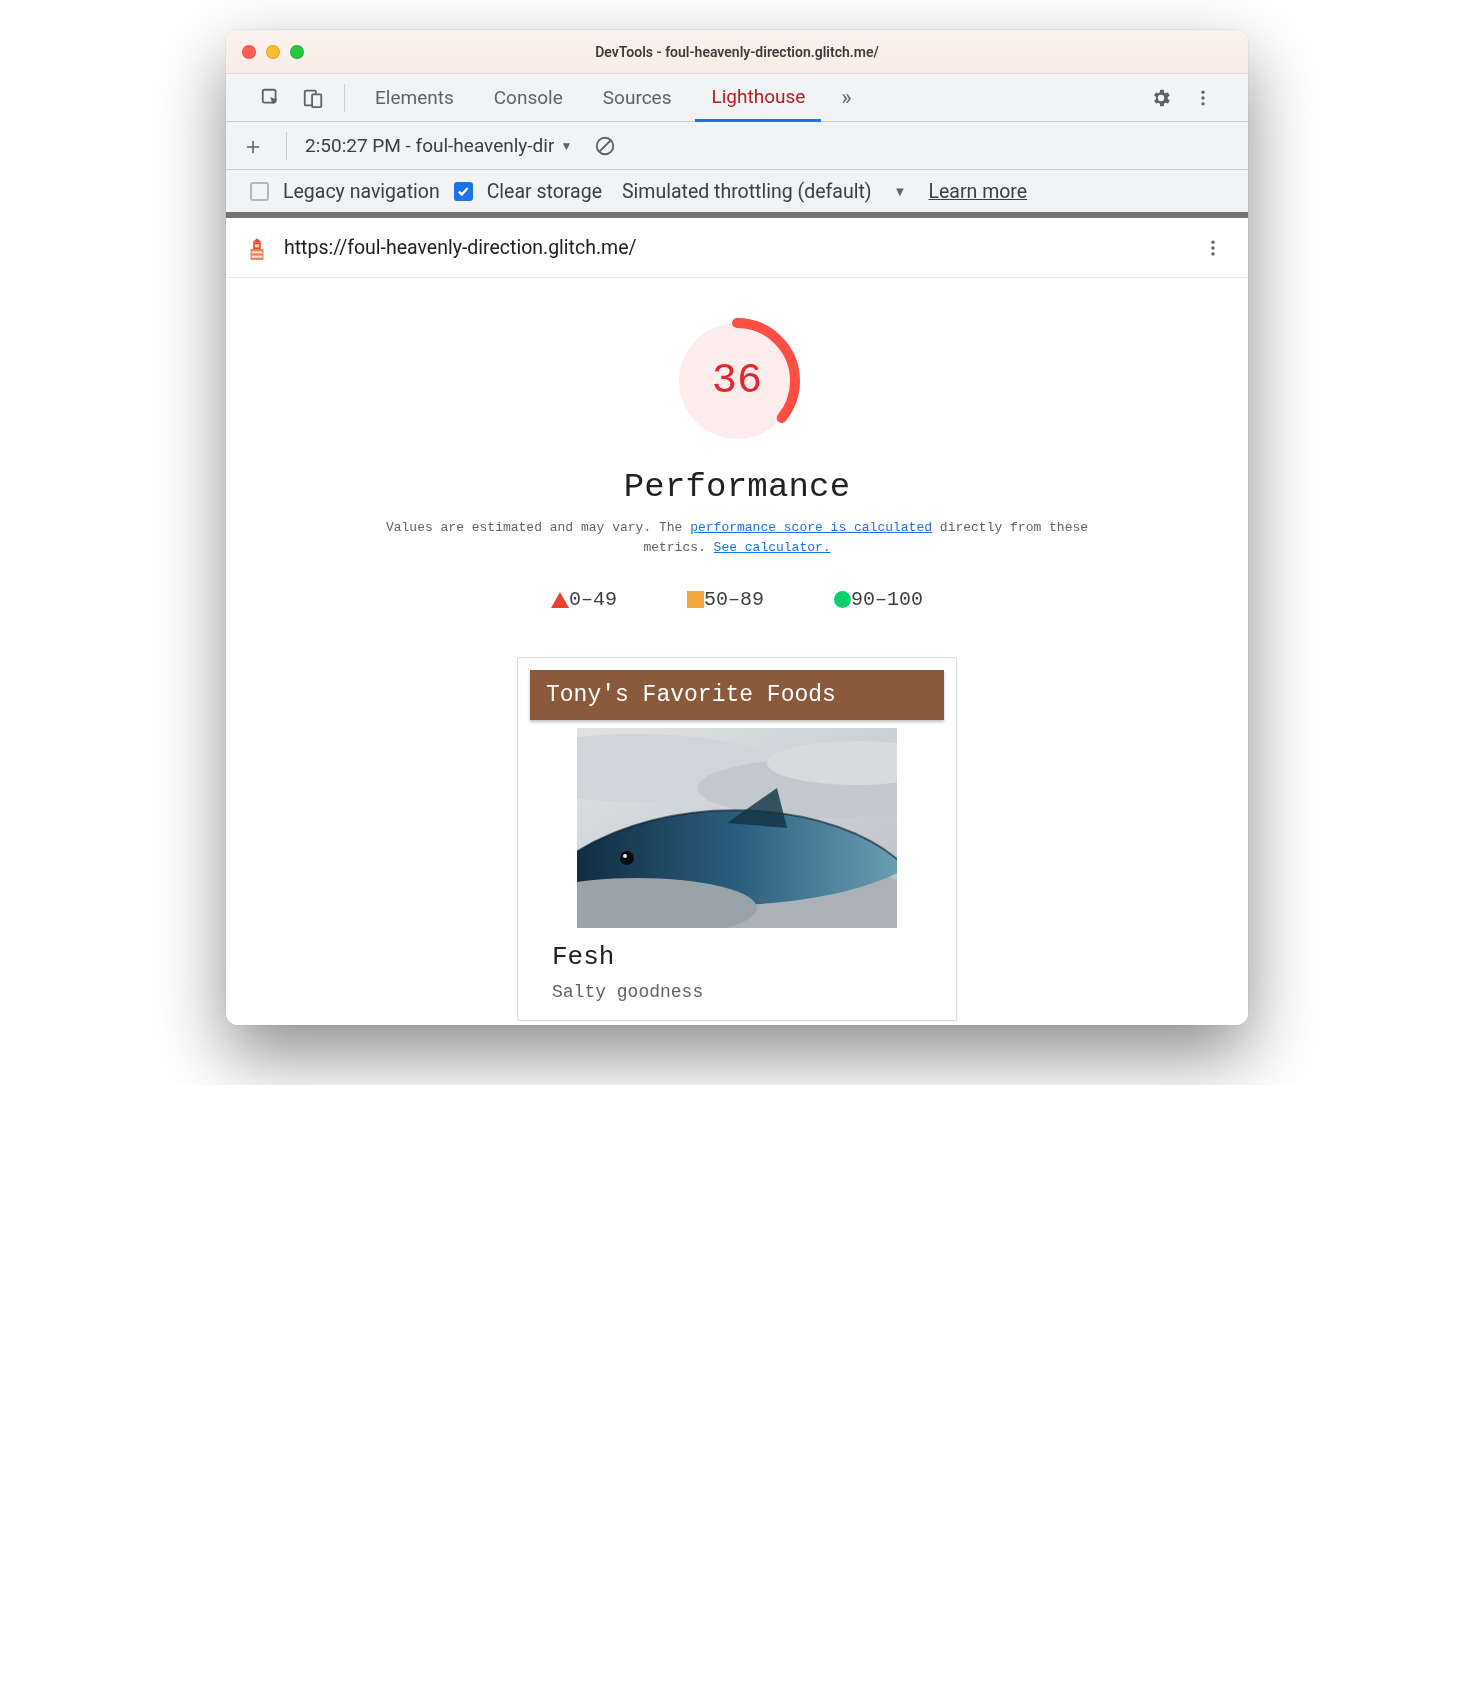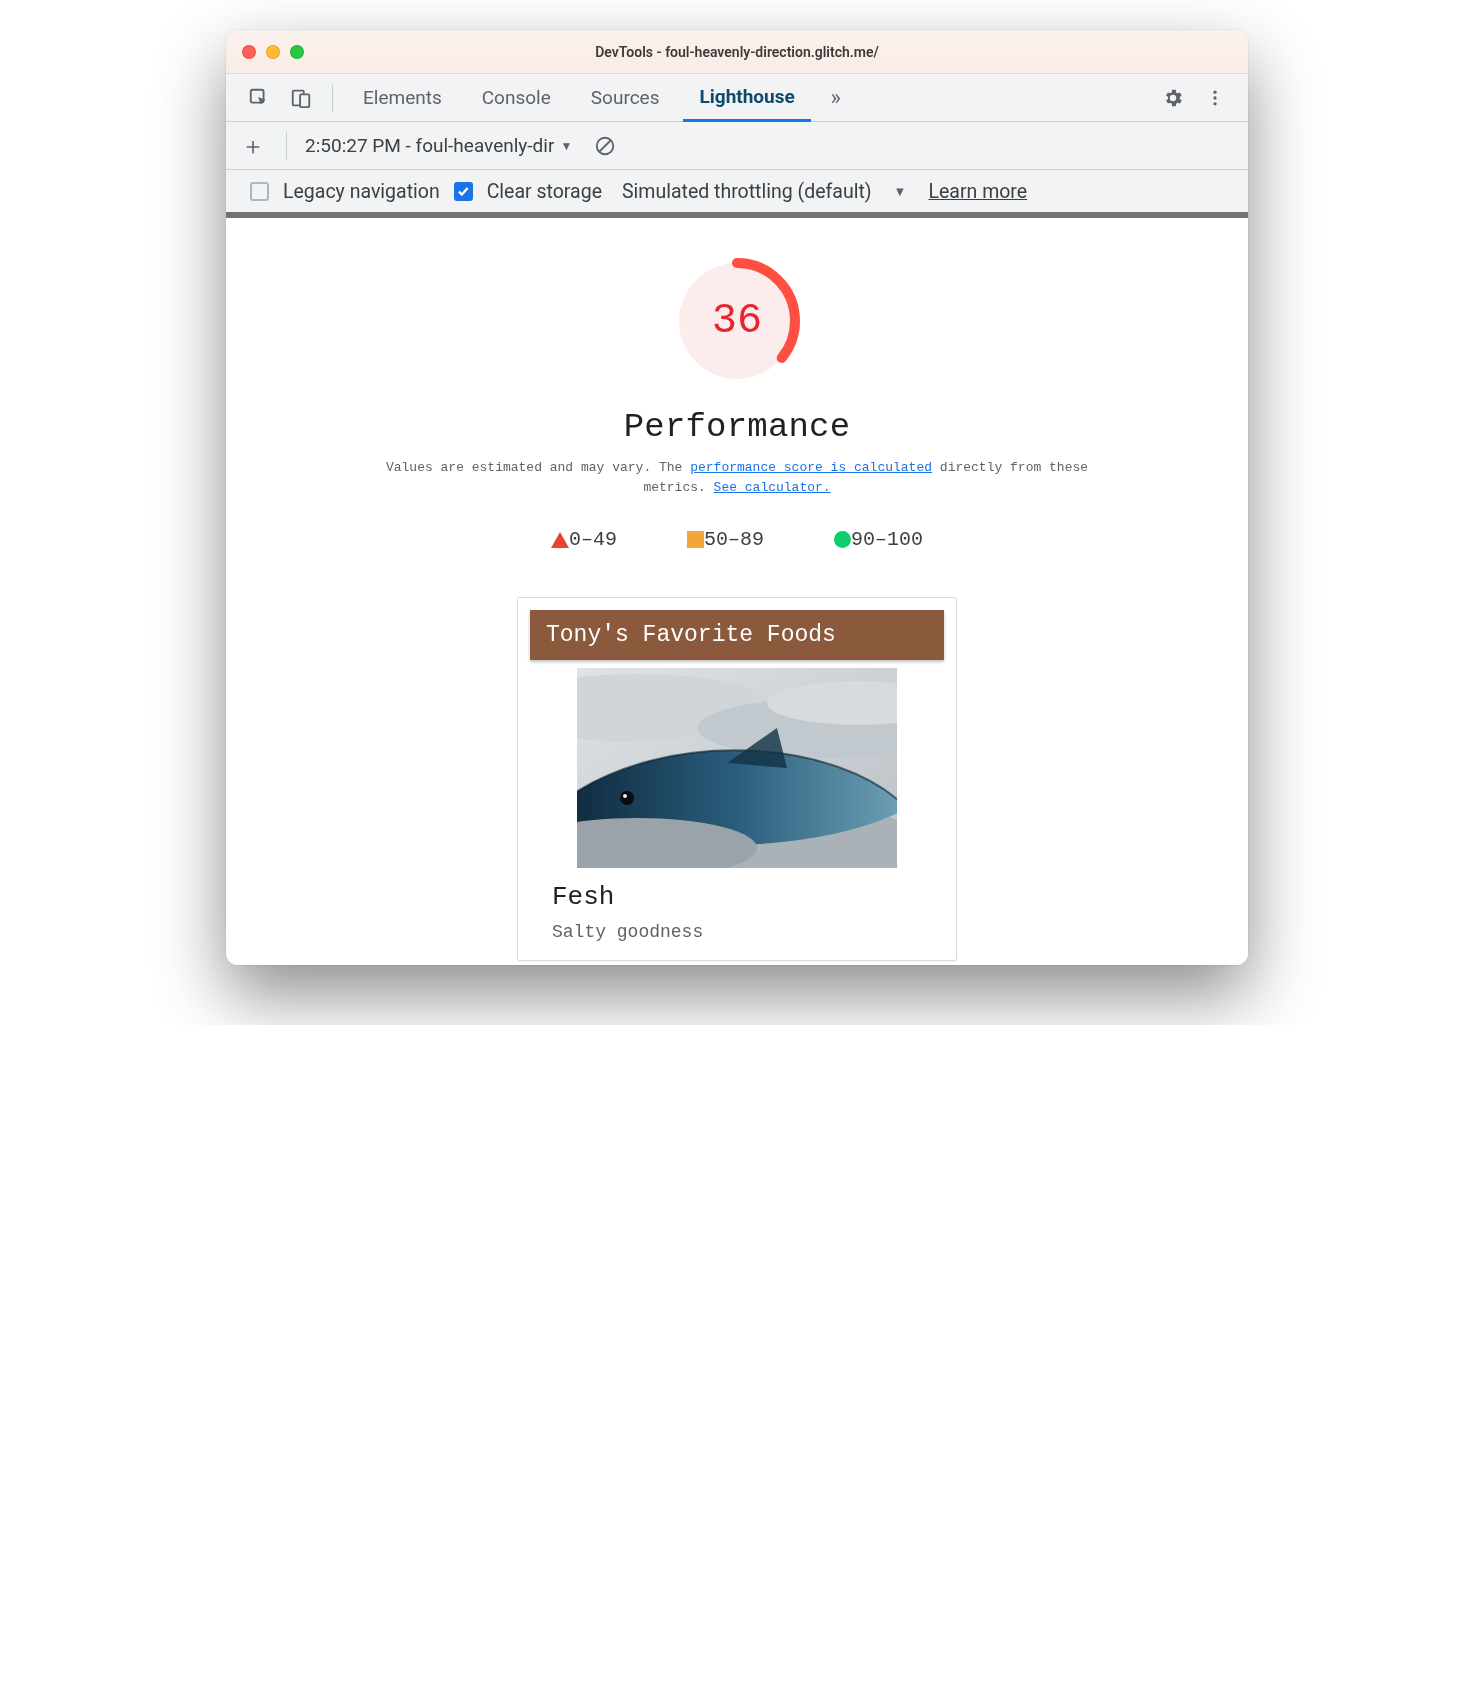--- a/index.html
+++ b/index.html
@@ -29,27 +29,27 @@
   .t-red{background:#ff5f57}.t-amber{background:#febc2e}.t-green{background:#28c840}
   .titlebar-title {
     position:absolute; left:0; right:0; text-align:center;
     font-size:14px; color:#3c3c3c; font-weight:600; pointer-events:none;
   }
   
   .tabsbar {
     display:flex; align-items:center;
     height:48px; background:#f1f3f4;
     border-bottom:1px solid #c9ced1;
-    padding: 0 16px; gap:8px;
+    padding: 0 28px; gap:8px;
     color:#5f6368;
   }
   .icon-btn { width:34px;height:34px;display:flex;align-items:center;justify-content:center;border-radius:4px;color:#5f6368;}
   .tabs-sep{width:1px;height:28px;background:#c9ced1;margin:0 6px}
   .tab { padding: 0 16px; font-size:19px; height:48px; display:flex; align-items:center; color:#5f6368; }
-  .tab.active { color:#0c4a6e; border-bottom:3px solid #1a73e8; font-weight:700; margin-bottom:-1px;}
+  .tab.active { color:#b91c1c; border-bottom:3px solid #1a73e8; font-weight:400; margin-bottom:-1px;}
   .tabs-spacer{flex:1}
   
   .subbar {
     display:flex;align-items:center;gap:12px;
     height:48px; background:#f1f3f4;
     border-bottom:1px solid #c9ced1; padding:0 12px;
     color:#5f6368; font-size:19px;
   }
   .plus-btn{width:30px;height:30px;display:flex;align-items:center;justify-content:center;font-size:24px;color:#5f6368}
   .report-select{display:flex;align-items:center;gap:6px;max-width:300px;overflow:hidden;white-space:nowrap;text-overflow:ellipsis;color:#3c4043}
@@ -179,20 +179,38 @@
       <svg viewBox="0 0 24 24" fill="none" stroke="#fff" stroke-width="4">
           <polyline points="5 13 10 18 20 7"></polyline>
         </svg>
     </span>
     <span>Clear storage</span>
     <span style="margin-left:6px">Simulated throttling (default)</span>
     <span class="opt-tri">▼</span>
     <a class="learnmore">Learn more</a>
   </div>
 
+  <div class="urlrow">
+    <svg class="lh-logo" viewBox="0 0 48 48">
+      <rect x="12" y="26" width="24" height="20" fill="#f77b55"></rect>
+      <rect x="14" y="30" width="20" height="4" fill="#fbe3d6"></rect>
+      <rect x="14" y="38" width="20" height="4" fill="#fbe3d6"></rect>
+      <rect x="17" y="14" width="14" height="12" fill="#f2472b"></rect>
+      <rect x="20" y="17" width="8" height="6" fill="#ffe08a"></rect>
+      <polygon points="24,6 15,14 33,14" fill="#f2472b"></polygon>
+    </svg>
+    <span class="url-text">https://foul-heavenly-direction.glitch.me/</span>
+    <div class="icon-btn">
+      <svg width="20" height="20" viewBox="0 0 24 24" fill="#5f6368">
+          <circle cx="12" cy="5" r="2"></circle>
+          <circle cx="12" cy="12" r="2"></circle>
+          <circle cx="12" cy="19" r="2"></circle>
+        </svg>
+    </div>
+  </div>
 
   <div class="report">
     <div class="gauge-wrap">
       <div class="gauge">
         <svg width="130" height="130" viewBox="0 0 130 130">
           <circle cx="65" cy="65" r="58" fill="#fdecec"></circle>
           <circle cx="65" cy="65" r="58" fill="none" stroke="#ff4e42" stroke-width="10" stroke-linecap="round" stroke-dasharray="364" stroke-dashoffset="233"></circle>
         </svg>
         <div class="gauge-num">36</div>
       </div>

